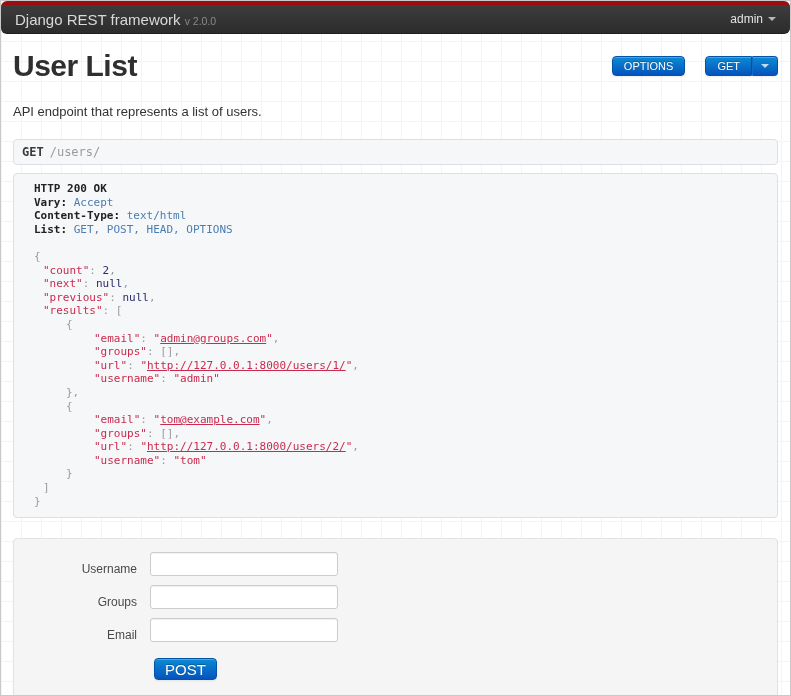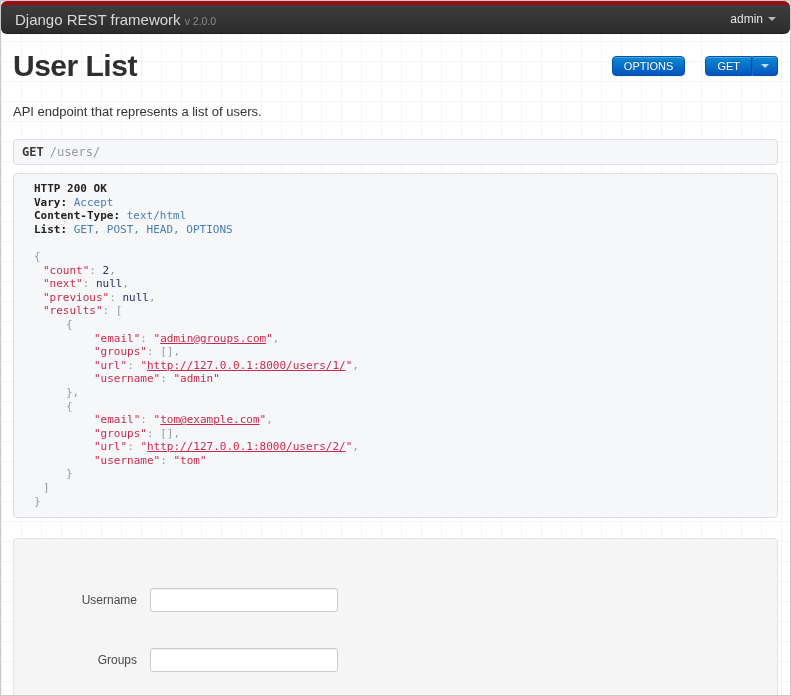--- a/index.html
+++ b/index.html
@@ -94,21 +94,21 @@
   
   .form-panel {
     margin-top:20px;
     background:#f5f5f5;
     border:1px solid #e3e3e3;
     border-radius:4px;
     box-shadow:0 1px 2px rgba(0,0,0,.06);
     padding:13px 0 34px 0;
     height:173px;
   }
-  .form-row { display:flex; align-items:center; margin-bottom:9px;margin-top:36px; }
+  .form-row { display:flex; align-items:flex-end; margin-bottom:9px; }
   .form-label {
     width:123px; text-align:right;
     font-size:12px; color:#4a4a4a;
     margin-right:13px;
   }
   .form-input {
     width:188px; height:24px;
     border:1px solid #ccc; border-radius:3px;
     background:#fff;
     box-shadow:inset 0 1px 1px rgba(0,0,0,.06);

